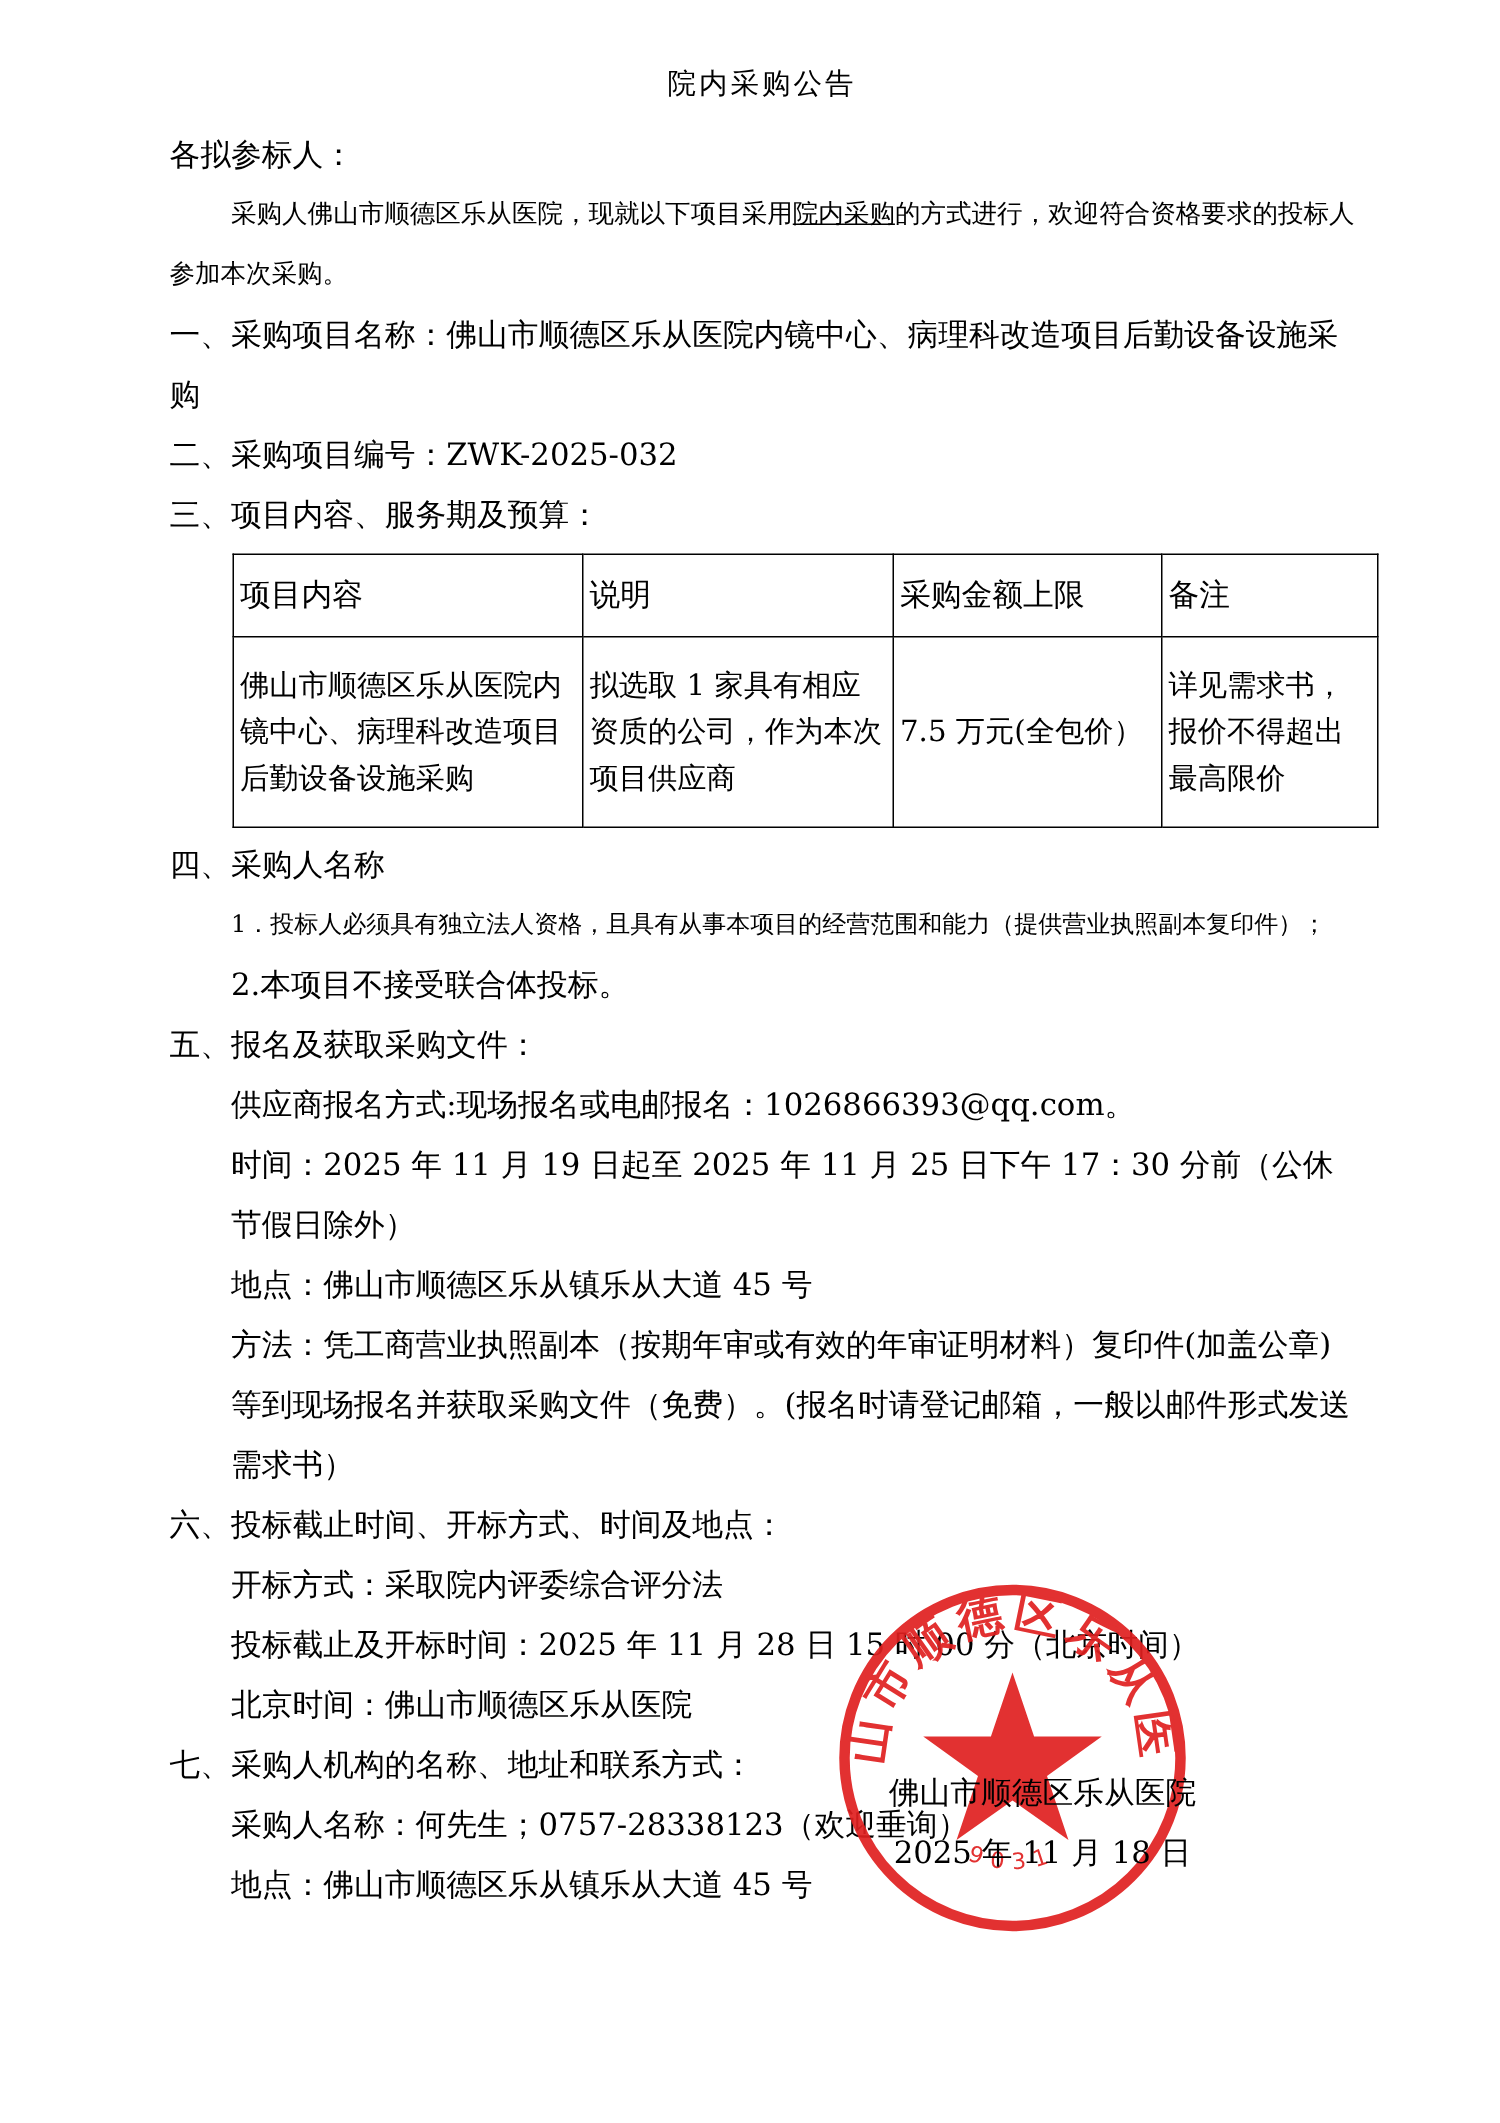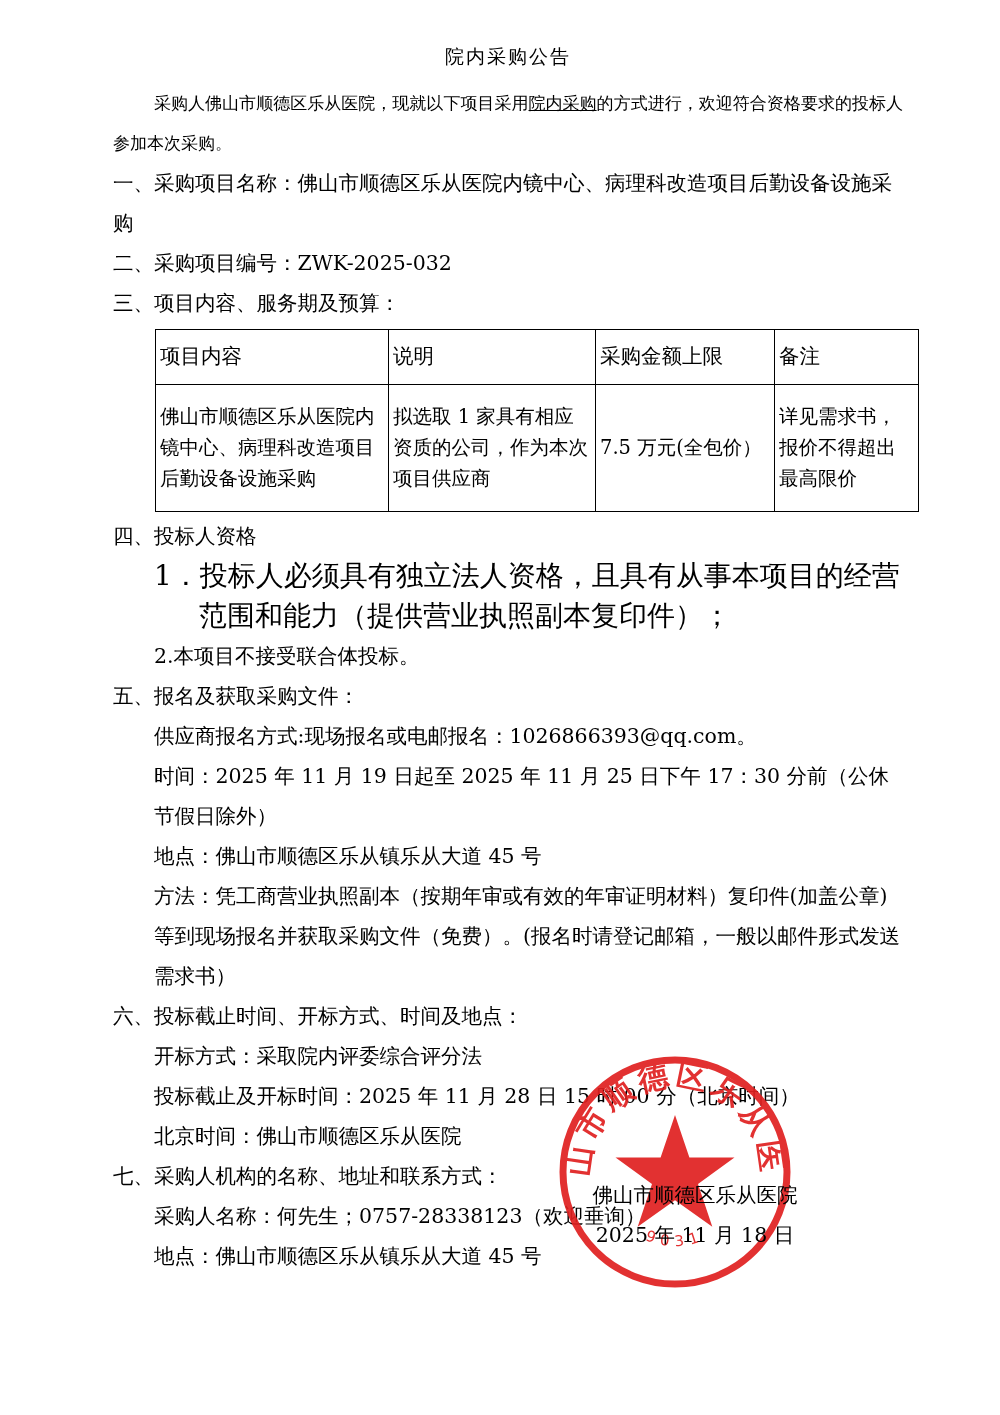--- a/index.html
+++ b/index.html
@@ -56,21 +56,21 @@
   .u-line {
     text-decoration: underline;
   }
   .sub-line {
     font-size: 20.5px;
     line-height: 40px;
     margin: 0;
     padding-left: 41px;
   }
   .sub-line-hang {
-    font-size: 28px;
+    font-size: 16px;
     line-height: 40px;
     margin: 0;
     padding-left: 86px;
     text-indent: -45px;
   }
   .sub-line-b {
     font-size: 20.5px;
     line-height: 40px;
     margin: 0;
     padding-left: 41px;
@@ -133,20 +133,21 @@
 </style>
 </head>
 <body>
 
 <div class="page">
 
   <div class="doc">
 
     <div class="doc-title">院内采购公告</div>
 
+    <p class="salutation">各拟参标人：</p>
 
     <p class="para indent2"><span>采购人佛山市顺德区乐从医院，现就以下项目采用</span><span class="u-line">院内采购</span><span>的方式进行，欢迎符合资格要求的投标人参加本次采购。</span></p>
 
     <p class="section-head">一、采购项目名称：佛山市顺德区乐从医院内镜中心、病理科改造项目后勤设备设施采购</p>
 
     <p class="section-head">二、采购项目编号：ZWK-2025-032</p>
 
     <p class="section-head">三、项目内容、服务期及预算：</p>
 
     <div class="tbl-wrap">
@@ -163,21 +164,21 @@
           <tr>
             <td class="col-1">佛山市顺德区乐从医院内镜中心、病理科改造项目后勤设备设施采购</td>
             <td class="col-2">拟选取 1 家具有相应资质的公司，作为本次项目供应商</td>
             <td class="col-3">7.5 万元(全包价）</td>
             <td class="col-4">详见需求书，报价不得超出最高限价</td>
           </tr>
         </tbody>
       </table>
     </div>
 
-    <p class="section-head">四、投标人资格</p>
+    <p class="section-head">四、采购人名称</p>
     <p class="sub-line-hang">1．投标人必须具有独立法人资格，且具有从事本项目的经营范围和能力（提供营业执照副本复印件）；</p>
     <p class="sub-line-b">2.本项目不接受联合体投标。</p>
 
     <p class="section-head">五、报名及获取采购文件：</p>
     <p class="sub-line">供应商报名方式:现场报名或电邮报名：1026866393@qq.com。</p>
     <p class="sub-line">时间：2025 年 11 月 19 日起至 2025 年 11 月 25 日下午 17：30 分前（公休节假日除外）</p>
     <p class="sub-line">地点：佛山市顺德区乐从镇乐从大道 45 号</p>
     <p class="sub-line">方法：凭工商营业执照副本（按期年审或有效的年审证明材料）复印件(加盖公章)等到现场报名并获取采购文件（免费）。(报名时请登记邮箱，一般以邮件形式发送需求书）</p>
 
     <p class="section-head">六、投标截止时间、开标方式、时间及地点：</p>

